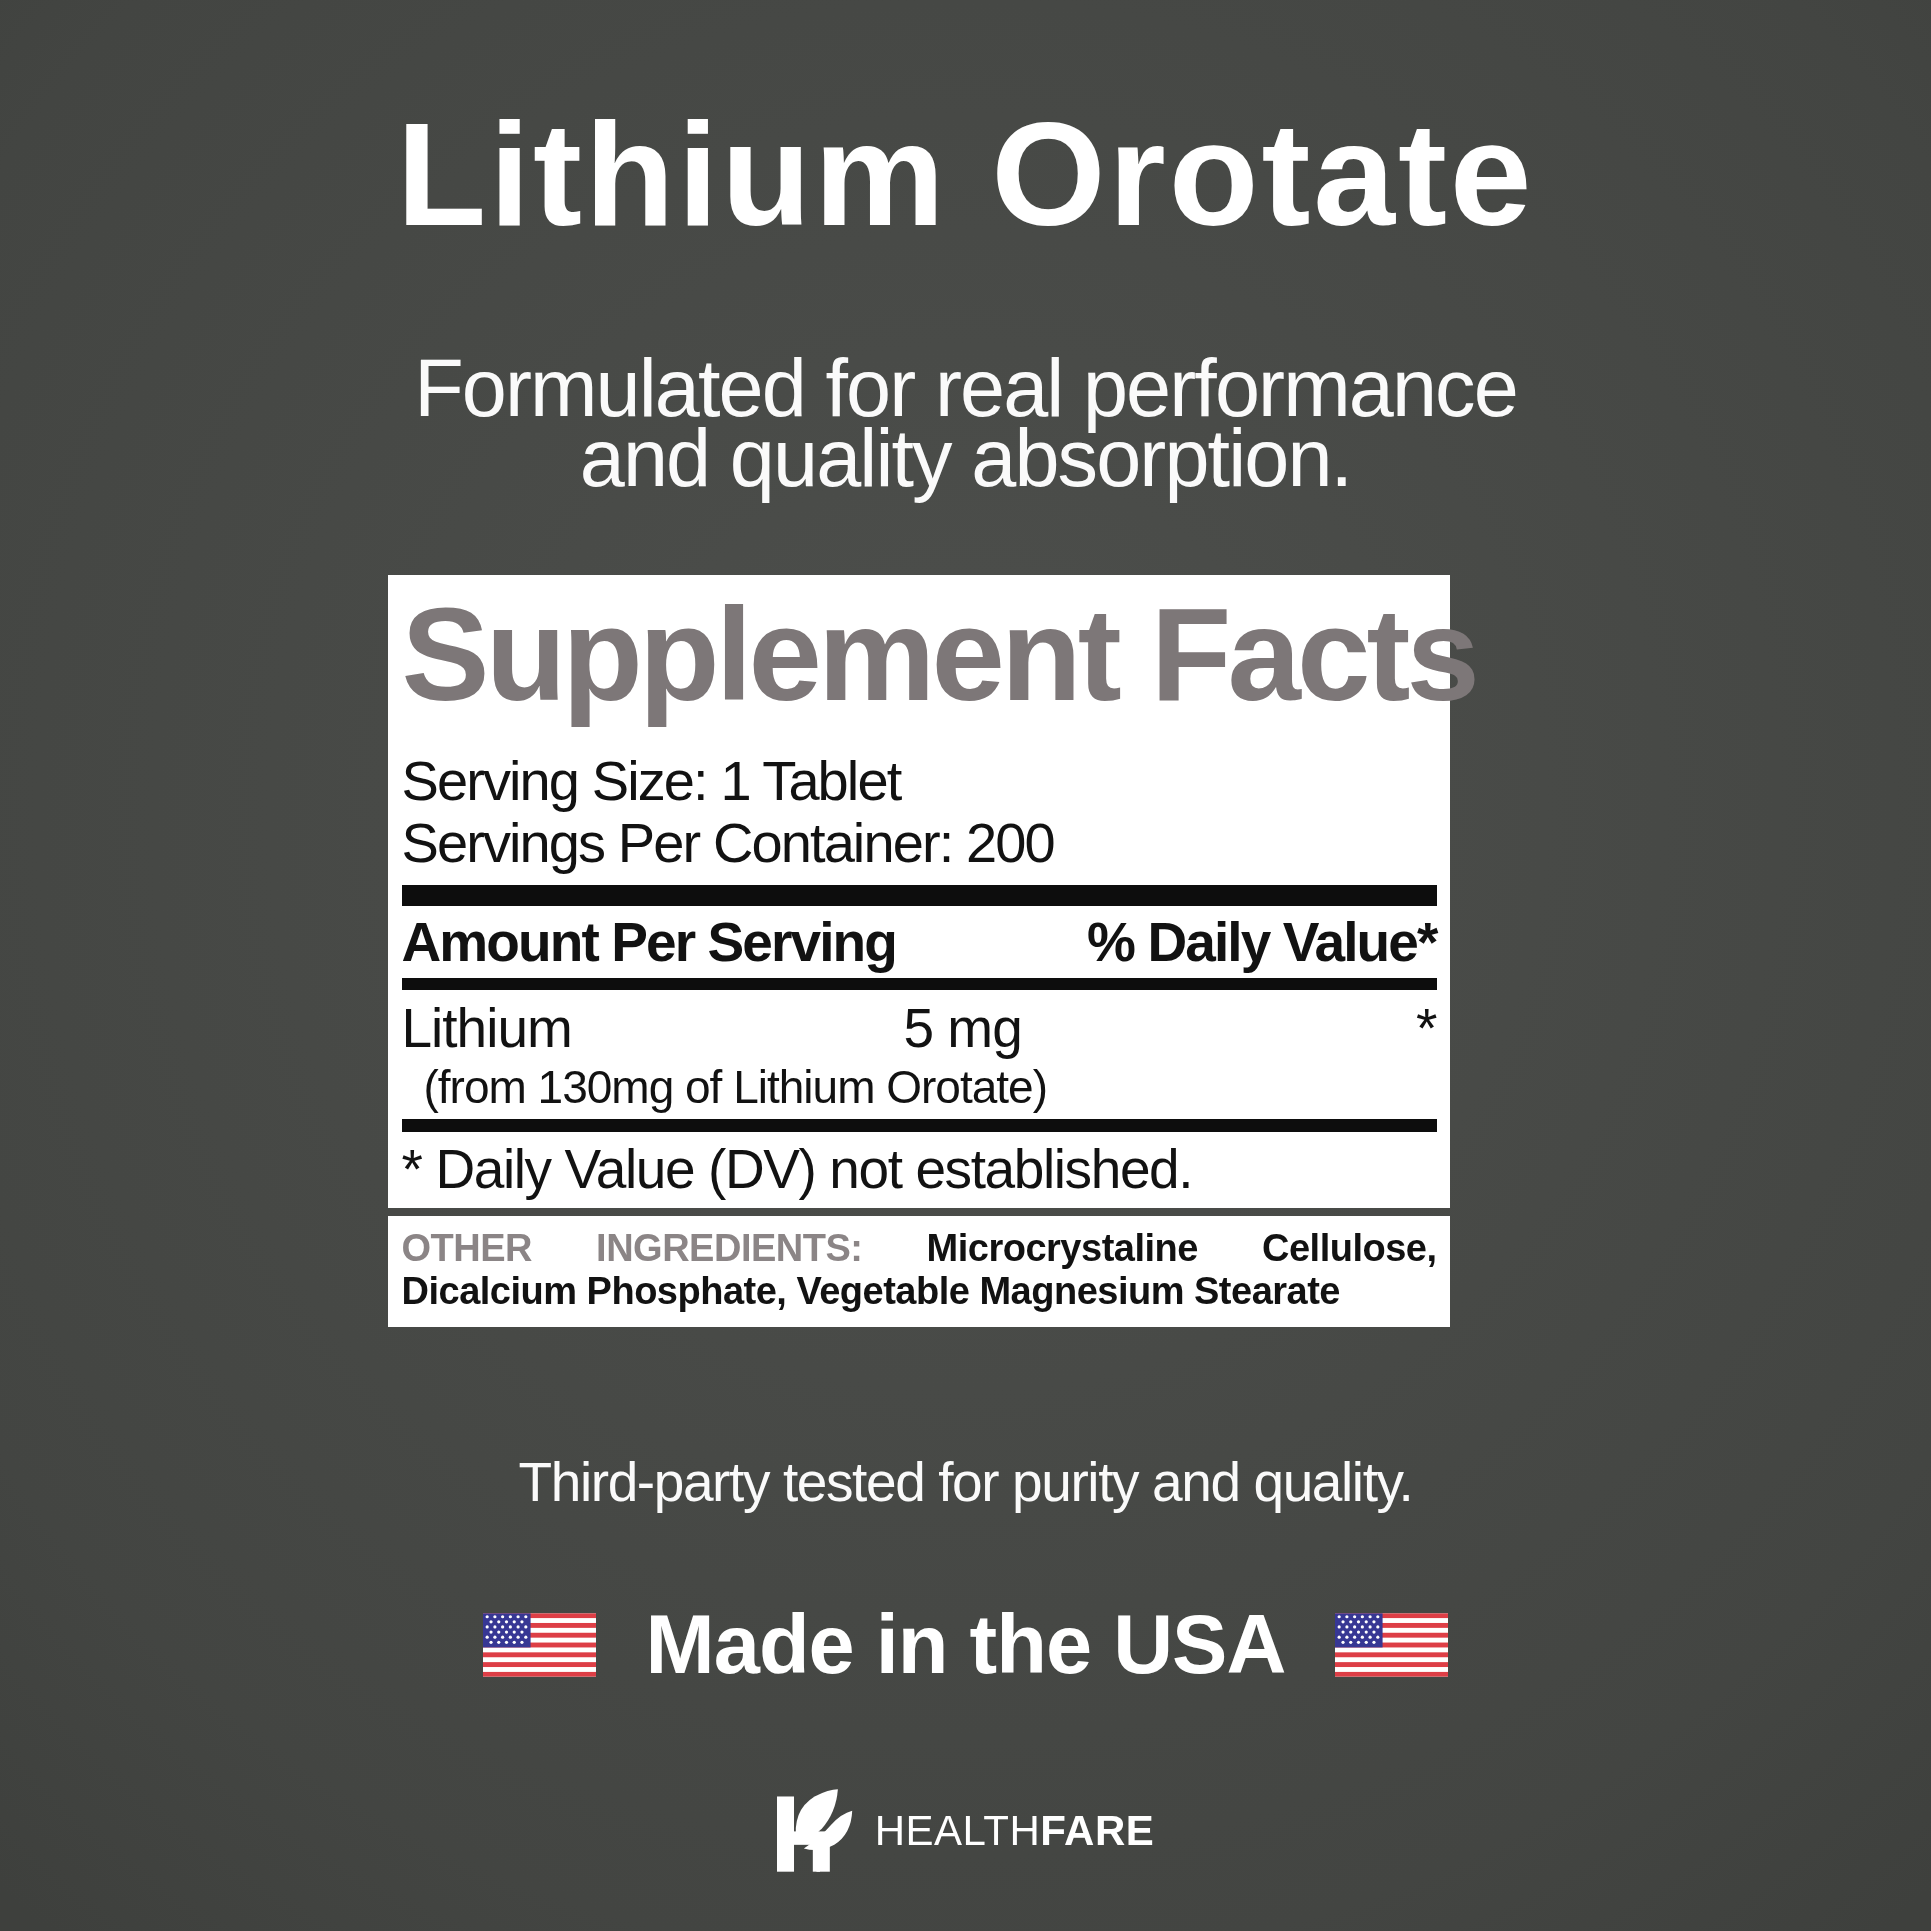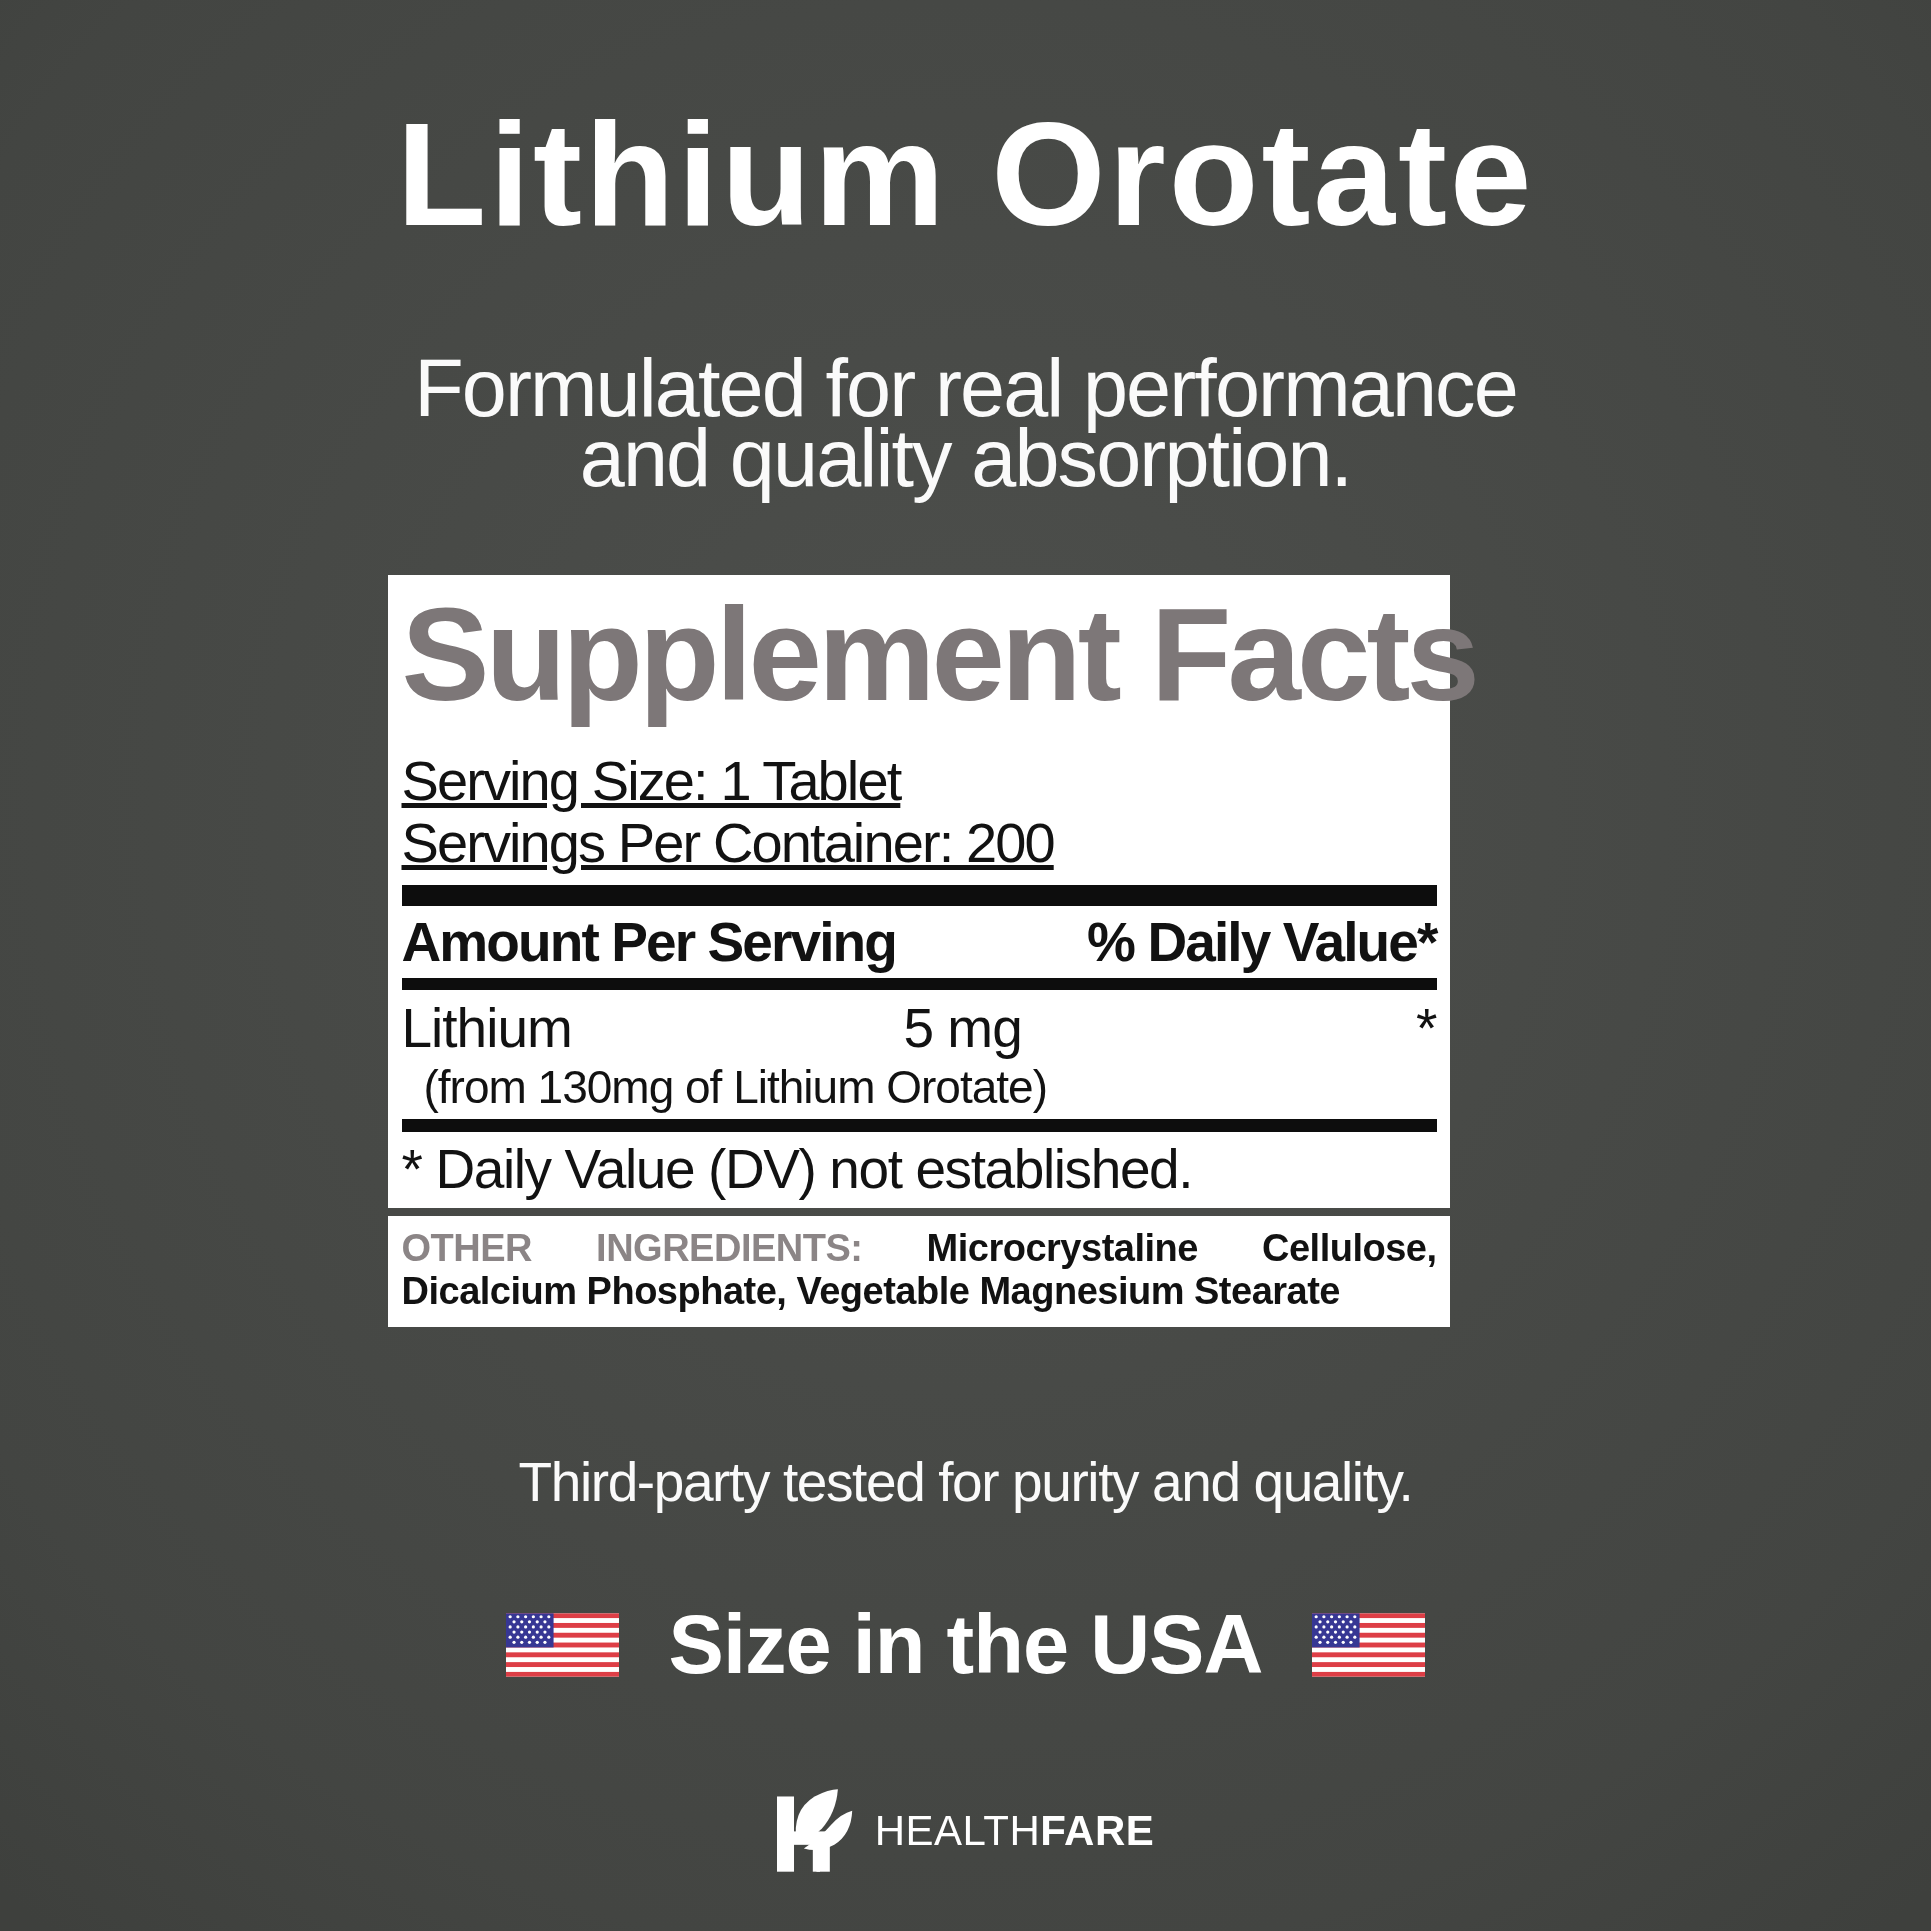--- a/index.html
+++ b/index.html
@@ -34,21 +34,21 @@
     font-size:81px; font-weight:300; line-height:70px;
     letter-spacing:-1.9px; color:#fafafa;
   }
   .panel{position:absolute; top:575px; left:388px; width:1062px;}
   .panel-main{background:var(--panel); padding:13.5px 13.5px 11.6px; color:var(--text_black);}
   .sf-heading{
     font-size:132px; line-height:132px; font-weight:700;
     letter-spacing:-3.9px; color:var(--heading_gray); text-align:center;
     white-space:nowrap;
   }
-  .sf-serving{font-size:56px; line-height:62px; letter-spacing:-1.9px;text-decoration:underline;}
+  .sf-serving{font-size:56px; line-height:62px; letter-spacing:-1.9px;}
   .sf-serving.first{margin-top:29px;}
   .bar{background:var(--bar_black); width:100%;}
   .bar-thick{height:21px; margin-top:11.6px;}
   .bar-med{height:11.6px; margin-top:8.7px;}
   .bar-thin{height:12.6px; margin-top:7.7px;}
   .sf-cols{
     display:flex; justify-content:space-between;
     font-size:55px; line-height:56px; font-weight:700; letter-spacing:-1.9px;
     margin-top:7.7px;
   }
@@ -186,21 +186,21 @@
     <p class="other-text"><span class="other-label">OTHER INGREDIENTS:</span> <span>Microcrystaline Cellulose, Dicalcium Phosphate, Vegetable Magnesium Stearate</span></p>
   </div>
 </div>
 
 <div class="tested">Third-party tested for purity and quality.</div>
 
 <div class="usa-row">
   <svg class="flag" viewBox="0 0 117 66" width="113" height="64">
       <use href="#us-flag"></use>
     </svg>
-  <span class="usa-text">Size in the USA</span>
+  <span class="usa-text">Made in the USA</span>
   <svg class="flag" viewBox="0 0 117 66" width="113" height="64">
       <use href="#us-flag"></use>
     </svg>
 </div>
 
 <div class="brand">
   <svg class="brand-mark" viewBox="0 0 80 88" width="77" height="85">
       <use href="#hf-logo"></use>
     </svg>
   <span class="brand-name"><span>HEALTH</span><span class="bold">FARE</span></span>

